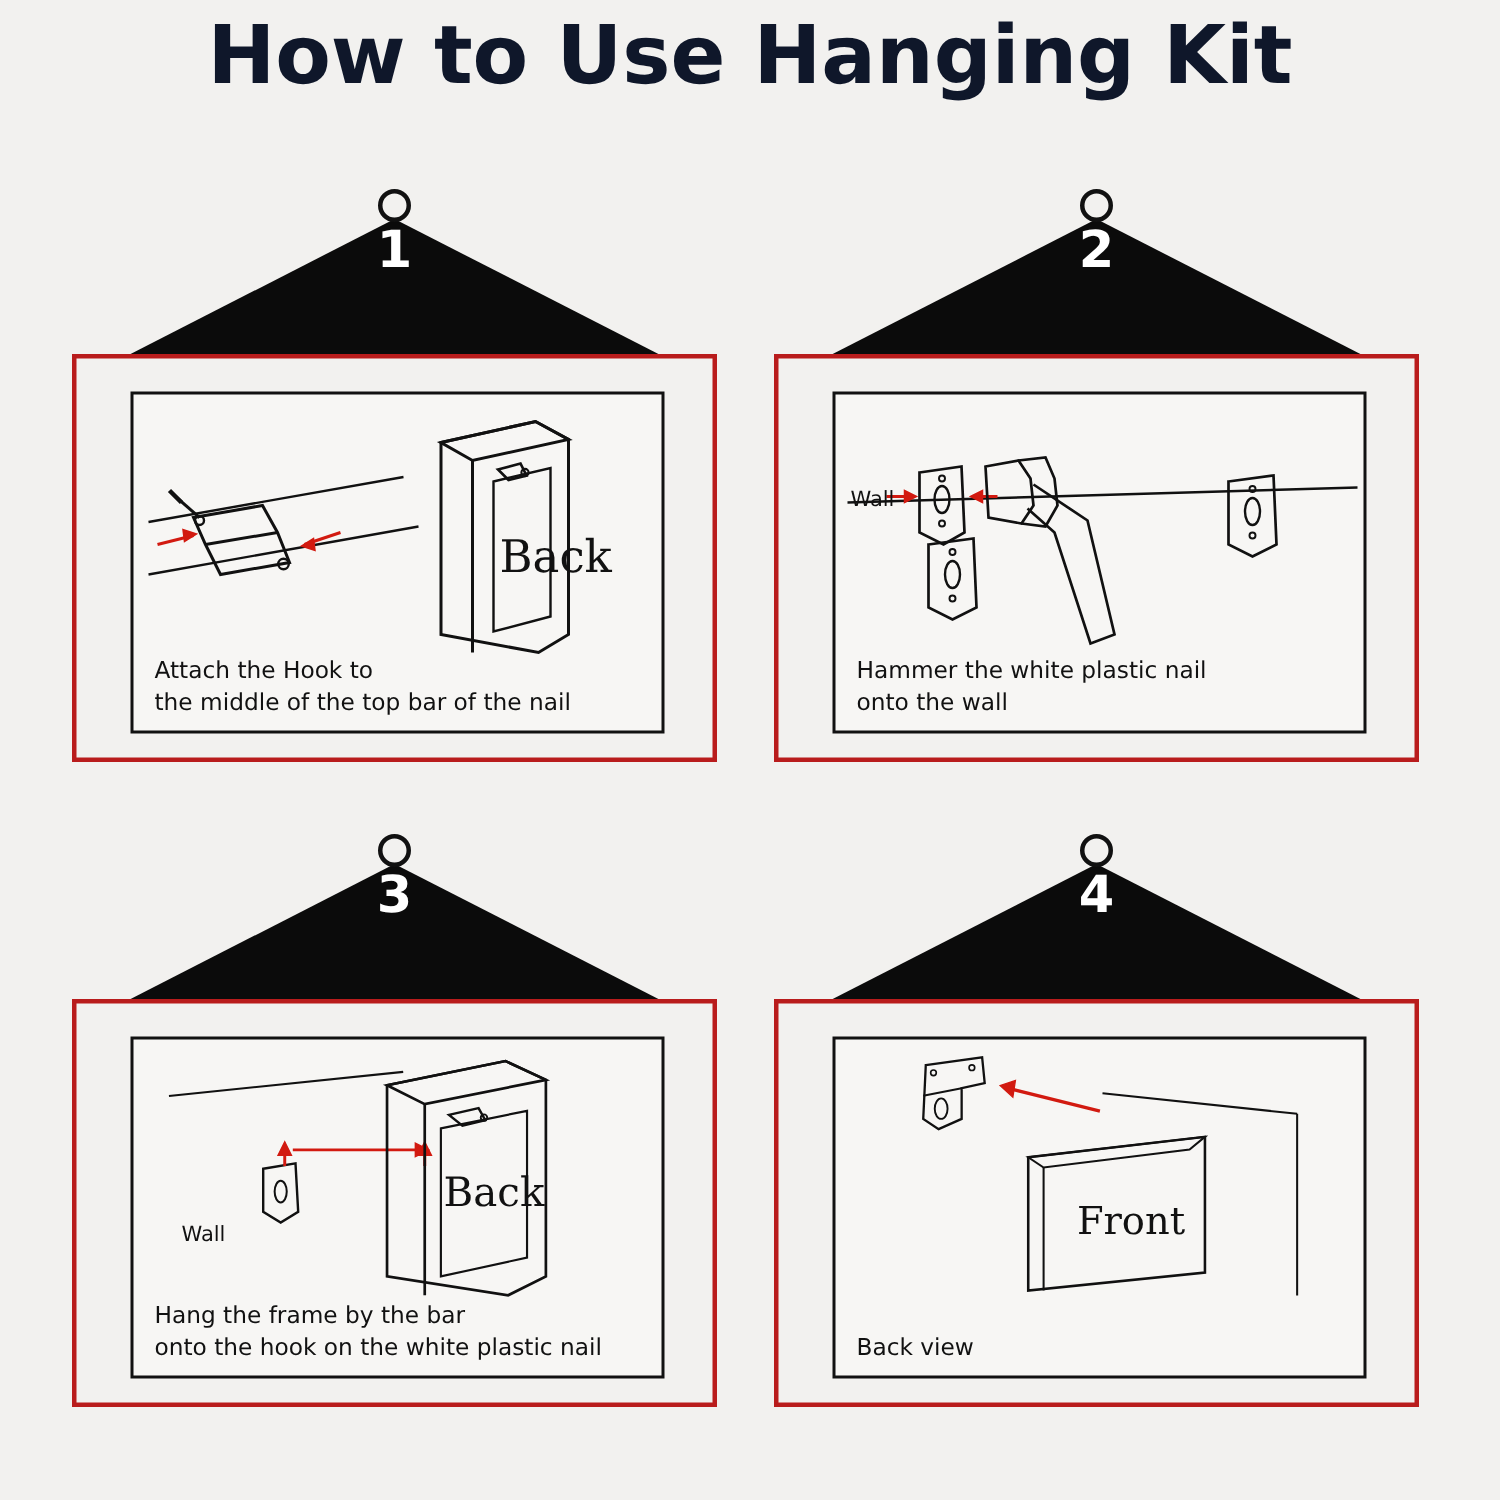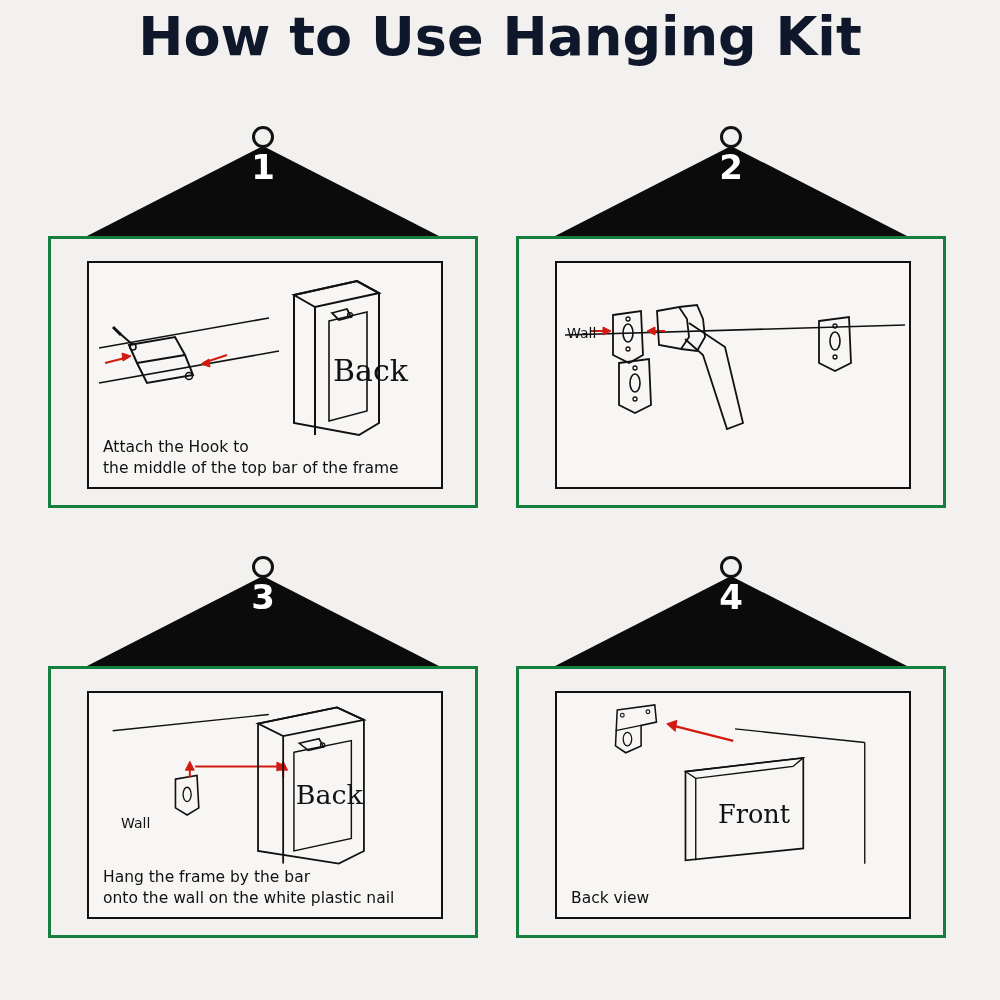--- a/index.html
+++ b/index.html
@@ -74,21 +74,21 @@
     box-sizing: border-box;
   }
 
   
   .outer-box {
     position: absolute;
     left: 0;
     top: 98px;
     width: 430px;
     height: 272px;
-    border: 3px solid #15803d;
+    border: 3px solid #b91c1c;
     background: #f2f1ef;
     box-sizing: border-box;
   }
   .inner-box {
     position: absolute;
     left: 36px;
     top: 22px;
     width: 356px;
     height: 228px;
     border: 2px solid #111;
@@ -164,21 +164,21 @@
           <polygon points="205,32 268,18 290,30 290,160 270,172 205,160" fill="none" stroke="#111" stroke-width="2"></polygon>
           <polygon points="205,32 268,18 290,30 226,44" fill="none" stroke="#111" stroke-width="2"></polygon>
           <line x1="226" y1="44" x2="226" y2="172" stroke="#111" stroke-width="2"></line>
           <polygon points="240,58 278,49 278,148 240,158" fill="none" stroke="#111" stroke-width="1.6"></polygon>
 
           <path d="M243 50 L258 46 L262 54 L250 57 Z" fill="none" stroke="#111" stroke-width="1.8"></path>
           <circle cx="261" cy="52" r="2.4" fill="none" stroke="#111" stroke-width="1.4"></circle>
           <text class="framelabel" x="244" y="118">Back</text>
         </svg>
         <div class="caption">Attach the Hook to
-the middle of the top bar of the frame</div>
+the middle of the top bar of the nail</div>
       </div>
     </div>
   </div>
 
   <div class="panel p2">
     <svg class="roof" viewBox="0 0 430 120">
       <polygon points="0,118 215,8 430,118 430,120 0,120" fill="#0b0b0b"></polygon>
     </svg>
     <div class="badge-ring"></div>
     <div class="badge-num">2</div>
@@ -209,20 +209,22 @@
           <ellipse cx="78" cy="120" rx="5" ry="9" fill="none" stroke="#111" stroke-width="1.6"></ellipse>
           <circle cx="78" cy="105" r="2" fill="none" stroke="#111" stroke-width="1.3"></circle>
           <circle cx="78" cy="136" r="2" fill="none" stroke="#111" stroke-width="1.3"></circle>
 
           <path d="M262 58 L292 54 L294 100 L278 108 L262 100 Z" fill="none" stroke="#111" stroke-width="1.8"></path>
           <ellipse cx="278" cy="78" rx="5" ry="9" fill="none" stroke="#111" stroke-width="1.6"></ellipse>
           <circle cx="278" cy="63" r="2" fill="none" stroke="#111" stroke-width="1.3"></circle>
           <circle cx="278" cy="94" r="2" fill="none" stroke="#111" stroke-width="1.3"></circle>
         </svg>
         <span class="tinylabel" style="left:10px; top:62px;">Wall</span>
+        <div class="caption">Hammer the white plastic nail
+onto the wall</div>
       </div>
     </div>
   </div>
 
   <div class="panel p3">
     <svg class="roof" viewBox="0 0 430 120">
       <polygon points="0,118 215,8 430,118 430,120 0,120" fill="#0b0b0b"></polygon>
     </svg>
     <div class="badge-ring"></div>
     <div class="badge-num">3</div>
@@ -249,21 +251,21 @@
           <polygon points="168,34 256,16 286,30 196,48" fill="none" stroke="#111" stroke-width="2"></polygon>
           <line x1="196" y1="48" x2="196" y2="190" stroke="#111" stroke-width="2"></line>
           <polygon points="208,66 272,53 272,162 208,176" fill="none" stroke="#111" stroke-width="1.6"></polygon>
 
           <path d="M214 56 L236 51 L241 60 L224 64 Z" fill="none" stroke="#111" stroke-width="1.8"></path>
           <circle cx="240" cy="58" r="2.4" fill="none" stroke="#111" stroke-width="1.4"></circle>
           <text class="framelabel" x="210" y="124">Back</text>
         </svg>
         <span class="tinylabel" style="left:32px; top:122px;">Wall</span>
         <div class="caption">Hang the frame by the bar
-onto the wall on the white plastic nail</div>
+onto the hook on the white plastic nail</div>
       </div>
     </div>
   </div>
 
   <div class="panel p4">
     <svg class="roof" viewBox="0 0 430 120">
       <polygon points="0,118 215,8 430,118 430,120 0,120" fill="#0b0b0b"></polygon>
     </svg>
     <div class="badge-ring"></div>
     <div class="badge-num">4</div>

